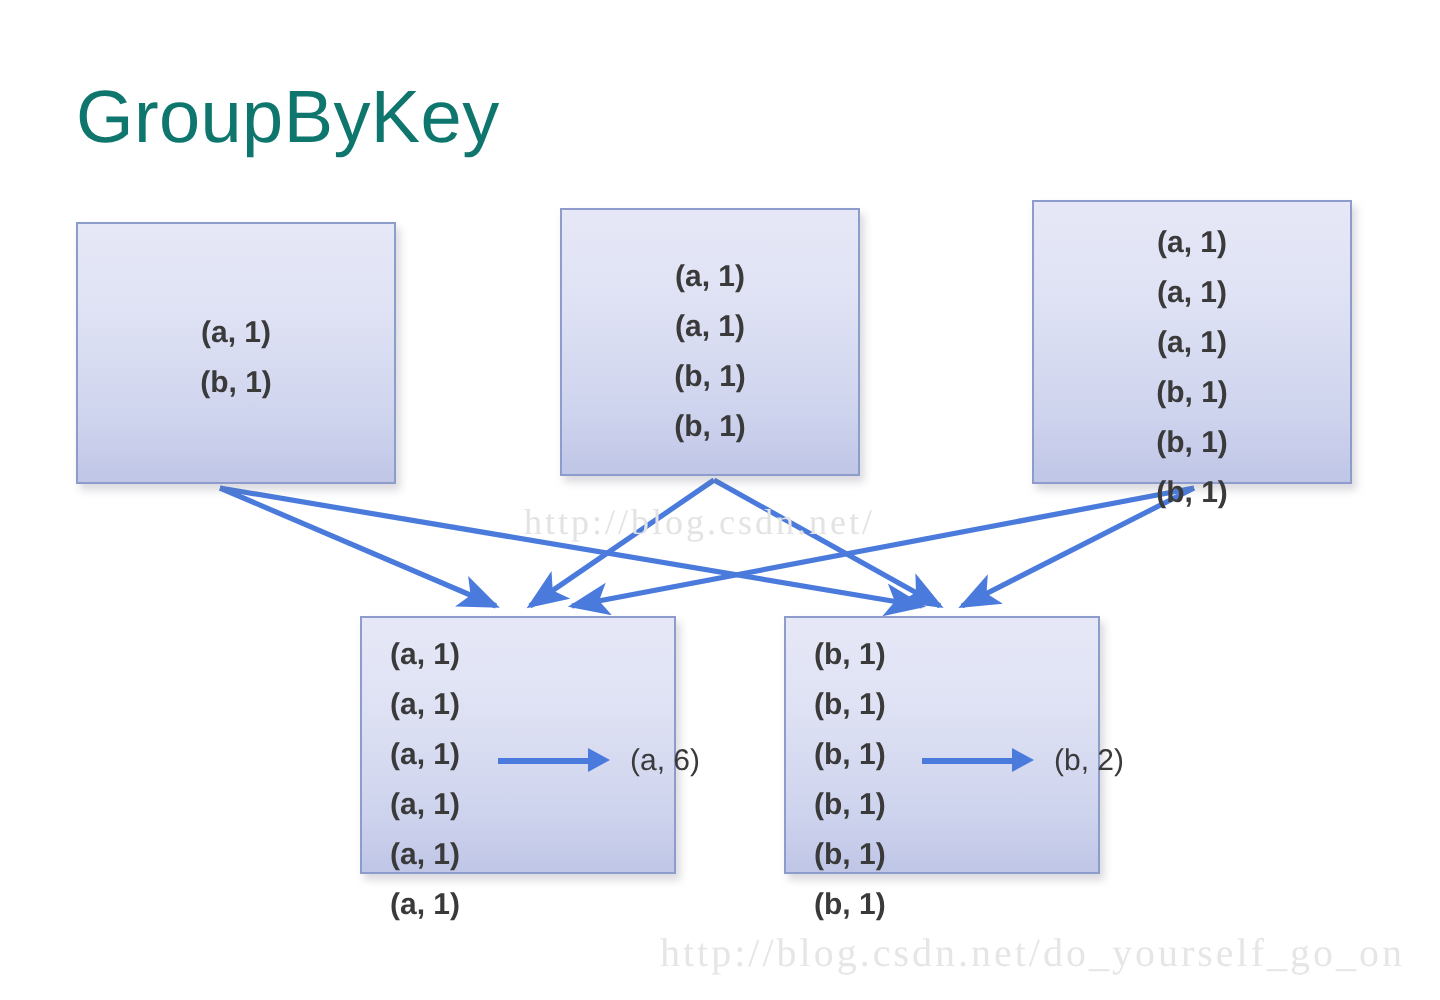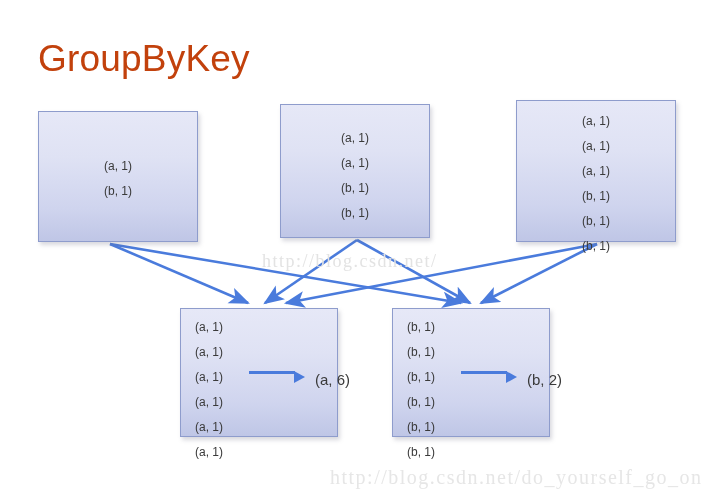--- a/index.html
+++ b/index.html
@@ -20,39 +20,40 @@
   }
 
   
   #title {
     position: absolute;
     left: 38px;
     top: 38px;
     font-size: 37px;
     font-weight: 400;
     letter-spacing: 0.2px;
-    color: #c2410c;
+    color: #0f766e;
     font-family: "Liberation Sans", sans-serif;
     white-space: nowrap;
   }
 
   
   .pbox {
     position: absolute;
     box-sizing: border-box;
     border: 1px solid #8e9ccc;
     background: linear-gradient(to bottom, #e6e8f7 0%, #dfe2f4 35%, #cfd4ee 75%, #bfc6e6 100%);
     box-shadow: 2px 3px 4px rgba(120,120,140,0.28);
   }
   .pbox .rows {
     position: absolute;
-    font-size: 12px;
+    font-size: 15px;
     color: #3a3a3a;
     line-height: 25px;
     white-space: nowrap;
+    font-weight: bold;
   }
   .rows.centered {
     left: 0;
     right: 0;
     text-align: center;
   }
   .rows.leftal {
     left: 14px;
     text-align: left;
   }
@@ -69,21 +70,21 @@
   #box-bot-1 { left: 180px; top: 308px; width: 158px; height: 129px; }
   #box-bot-2 { left: 392px; top: 308px; width: 158px; height: 129px; }
   .pbox.result .rows { top: 6px; }
 
   
   .reduce {
     position: absolute;
     left: 68px;
     top: 62px;
     display: flex;
-    align-items: flex-start;
+    align-items: center;
     height: 18px;
   }
   .reduce .shaft {
     width: 46px;
     height: 3px;
     background: #4a7bdc;
   }
   .reduce .head {
     width: 0; height: 0;
     border-top: 6px solid transparent;

